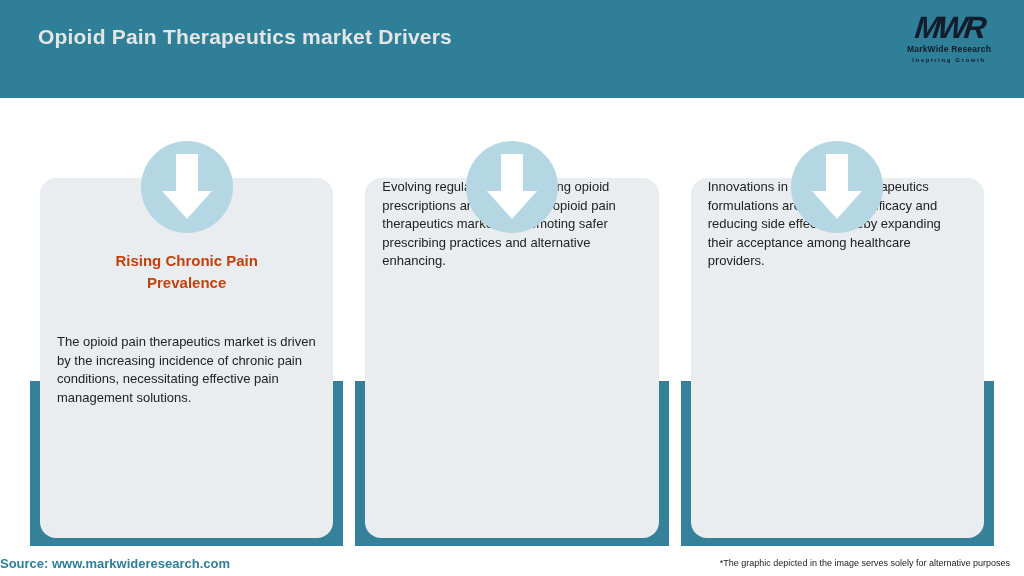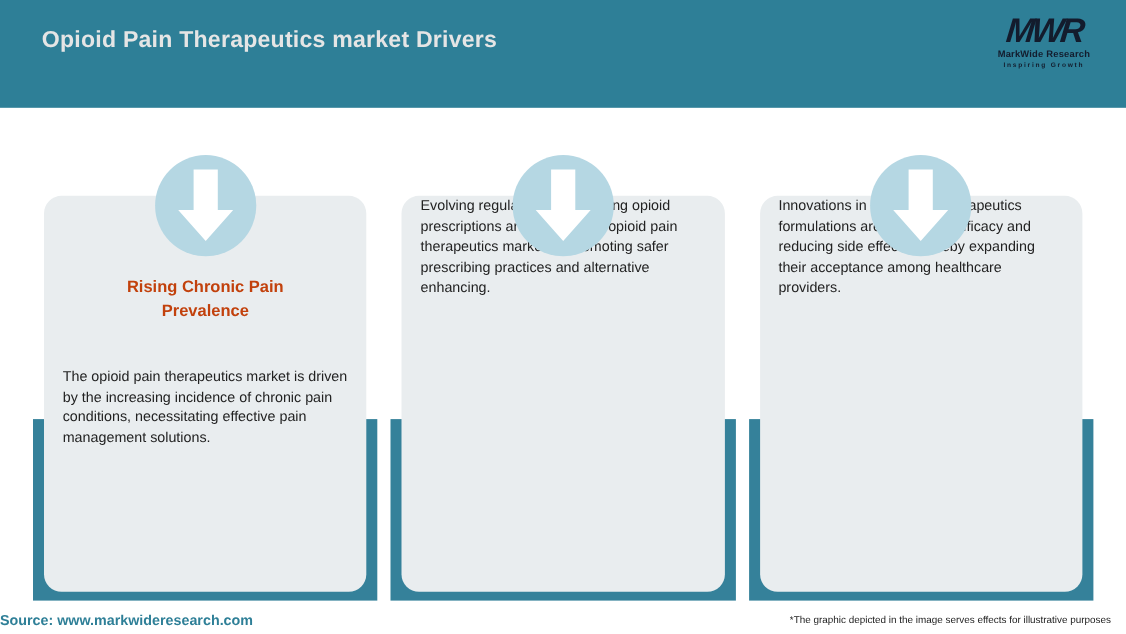--- a/index.html
+++ b/index.html
@@ -206,15 +206,15 @@
         </span>
       </div>
       <div class="card">
         <div class="card-desc">Innovations in opioid pain therapeutics formulations are enhancing efficacy and reducing side effects, thereby expanding their acceptance among healthcare providers.</div>
       </div>
     </div>
 
   </div>
 
   <div class="source">Source: www.markwideresearch.com</div>
-  <div class="disclaimer">*The graphic depicted in the image serves effects for illustrative purposes</div>
+  <div class="disclaimer">*The graphic depicted in the image serves solely for alternative purposes</div>
 
 </div>
 
 </body></html>

